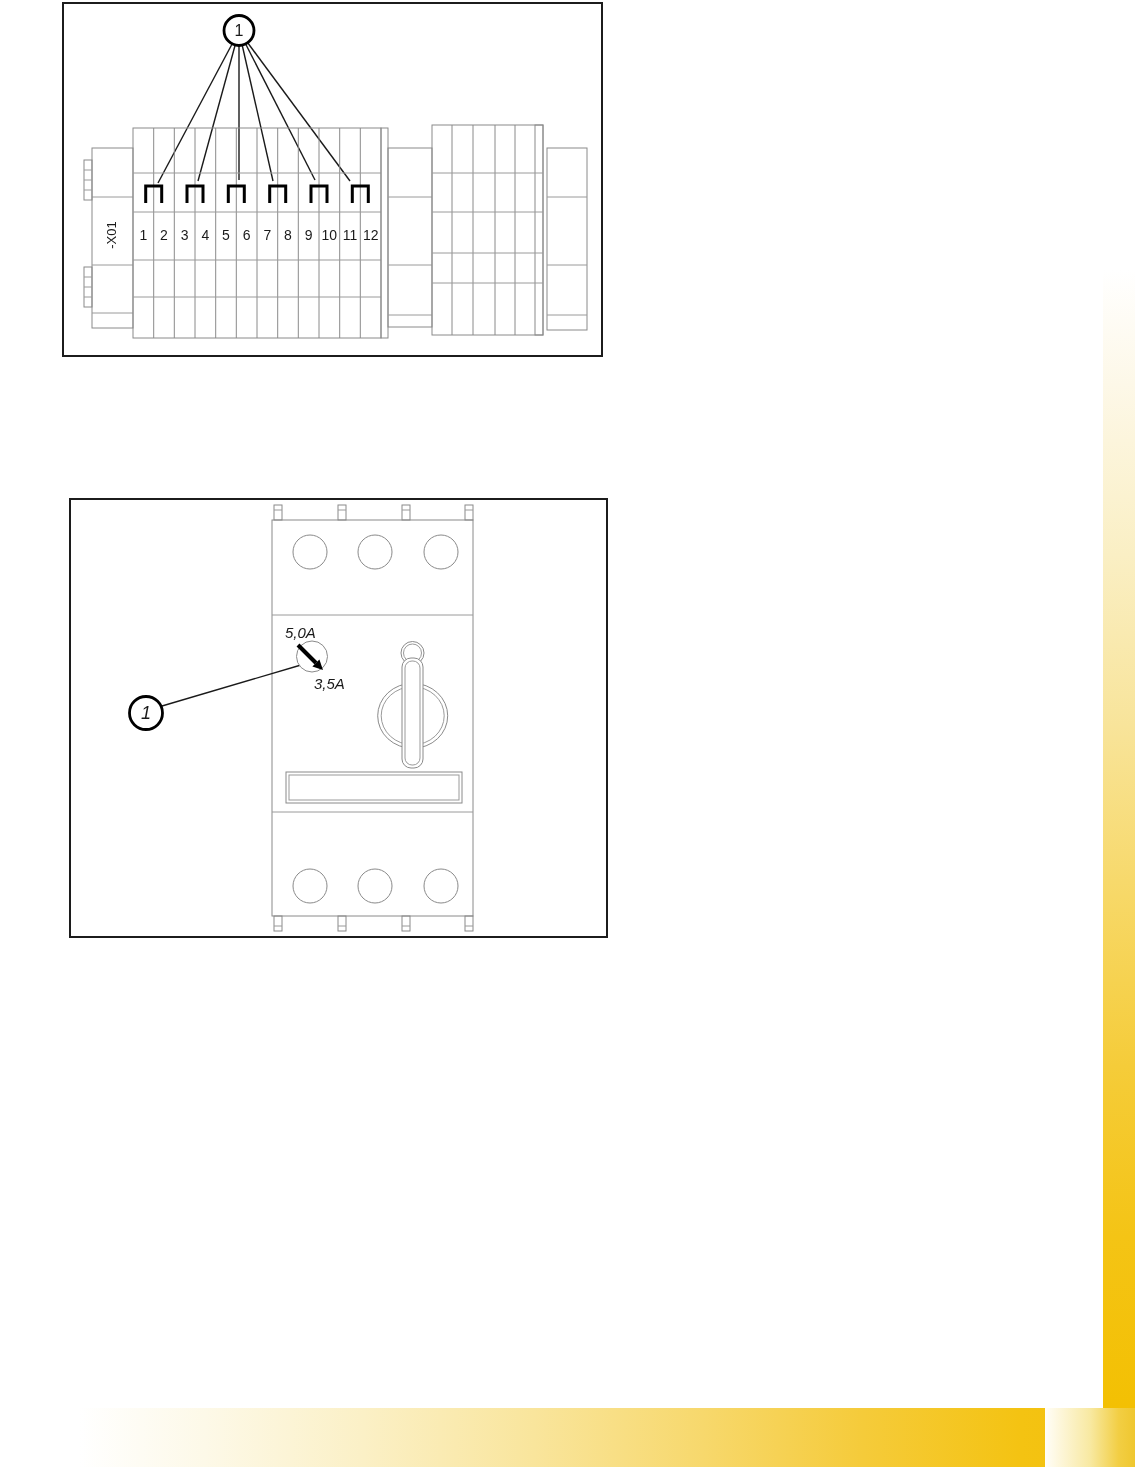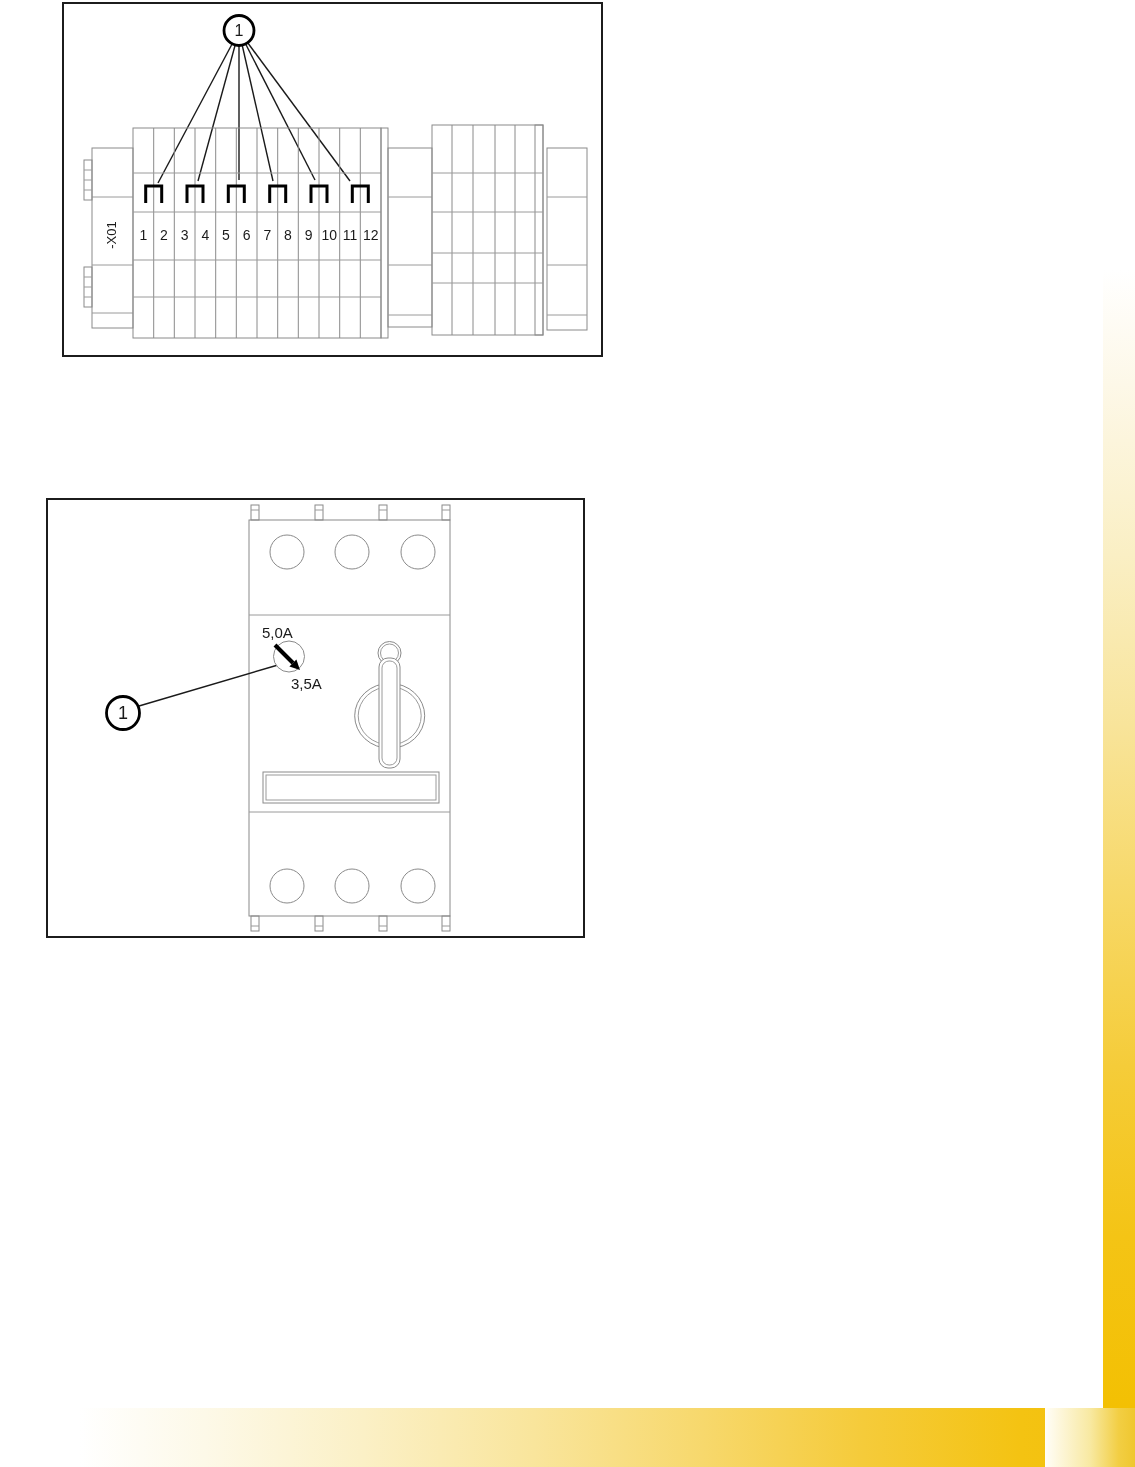--- a/index.html
+++ b/index.html
@@ -2,21 +2,21 @@
 <html><head>
 <meta charset="utf-8">
 <style>
   html,body{margin:0;padding:0;background:#ffffff;}
   #page{
     position:relative;width:1135px;height:1467px;background:#ffffff;
     overflow:hidden;font-family:"Liberation Sans","DejaVu Sans",sans-serif;color:#1a1a1a;
   }
   .figure{position:absolute;background:#ffffff;}
   #figure1{left:62px;top:2px;width:541px;height:355px;}
-  #figure2{left:46px;top:498px;width:539px;height:420px;}
+  #figure2{left:69px;top:498px;width:539px;height:420px;font-style:italic;}
   svg{display:block;}
   svg text{font-family:"Liberation Sans","DejaVu Sans",sans-serif;fill:#1a1a1a;}
   .thin{stroke:#8a8a8a;stroke-width:1;fill:none;}
   .thin2{stroke:#9a9a9a;stroke-width:1;fill:none;}
   .thinf{stroke:#8a8a8a;stroke-width:1;fill:#ffffff;}
   .frame{stroke:#1c1c1c;stroke-width:2;fill:none;}
   .jumper{stroke:#000000;stroke-width:3;fill:none;}
   .leader{stroke:#1a1a1a;stroke-width:1.4;fill:none;}
   .callout{stroke:#000000;stroke-width:2.8;fill:#ffffff;}
   

